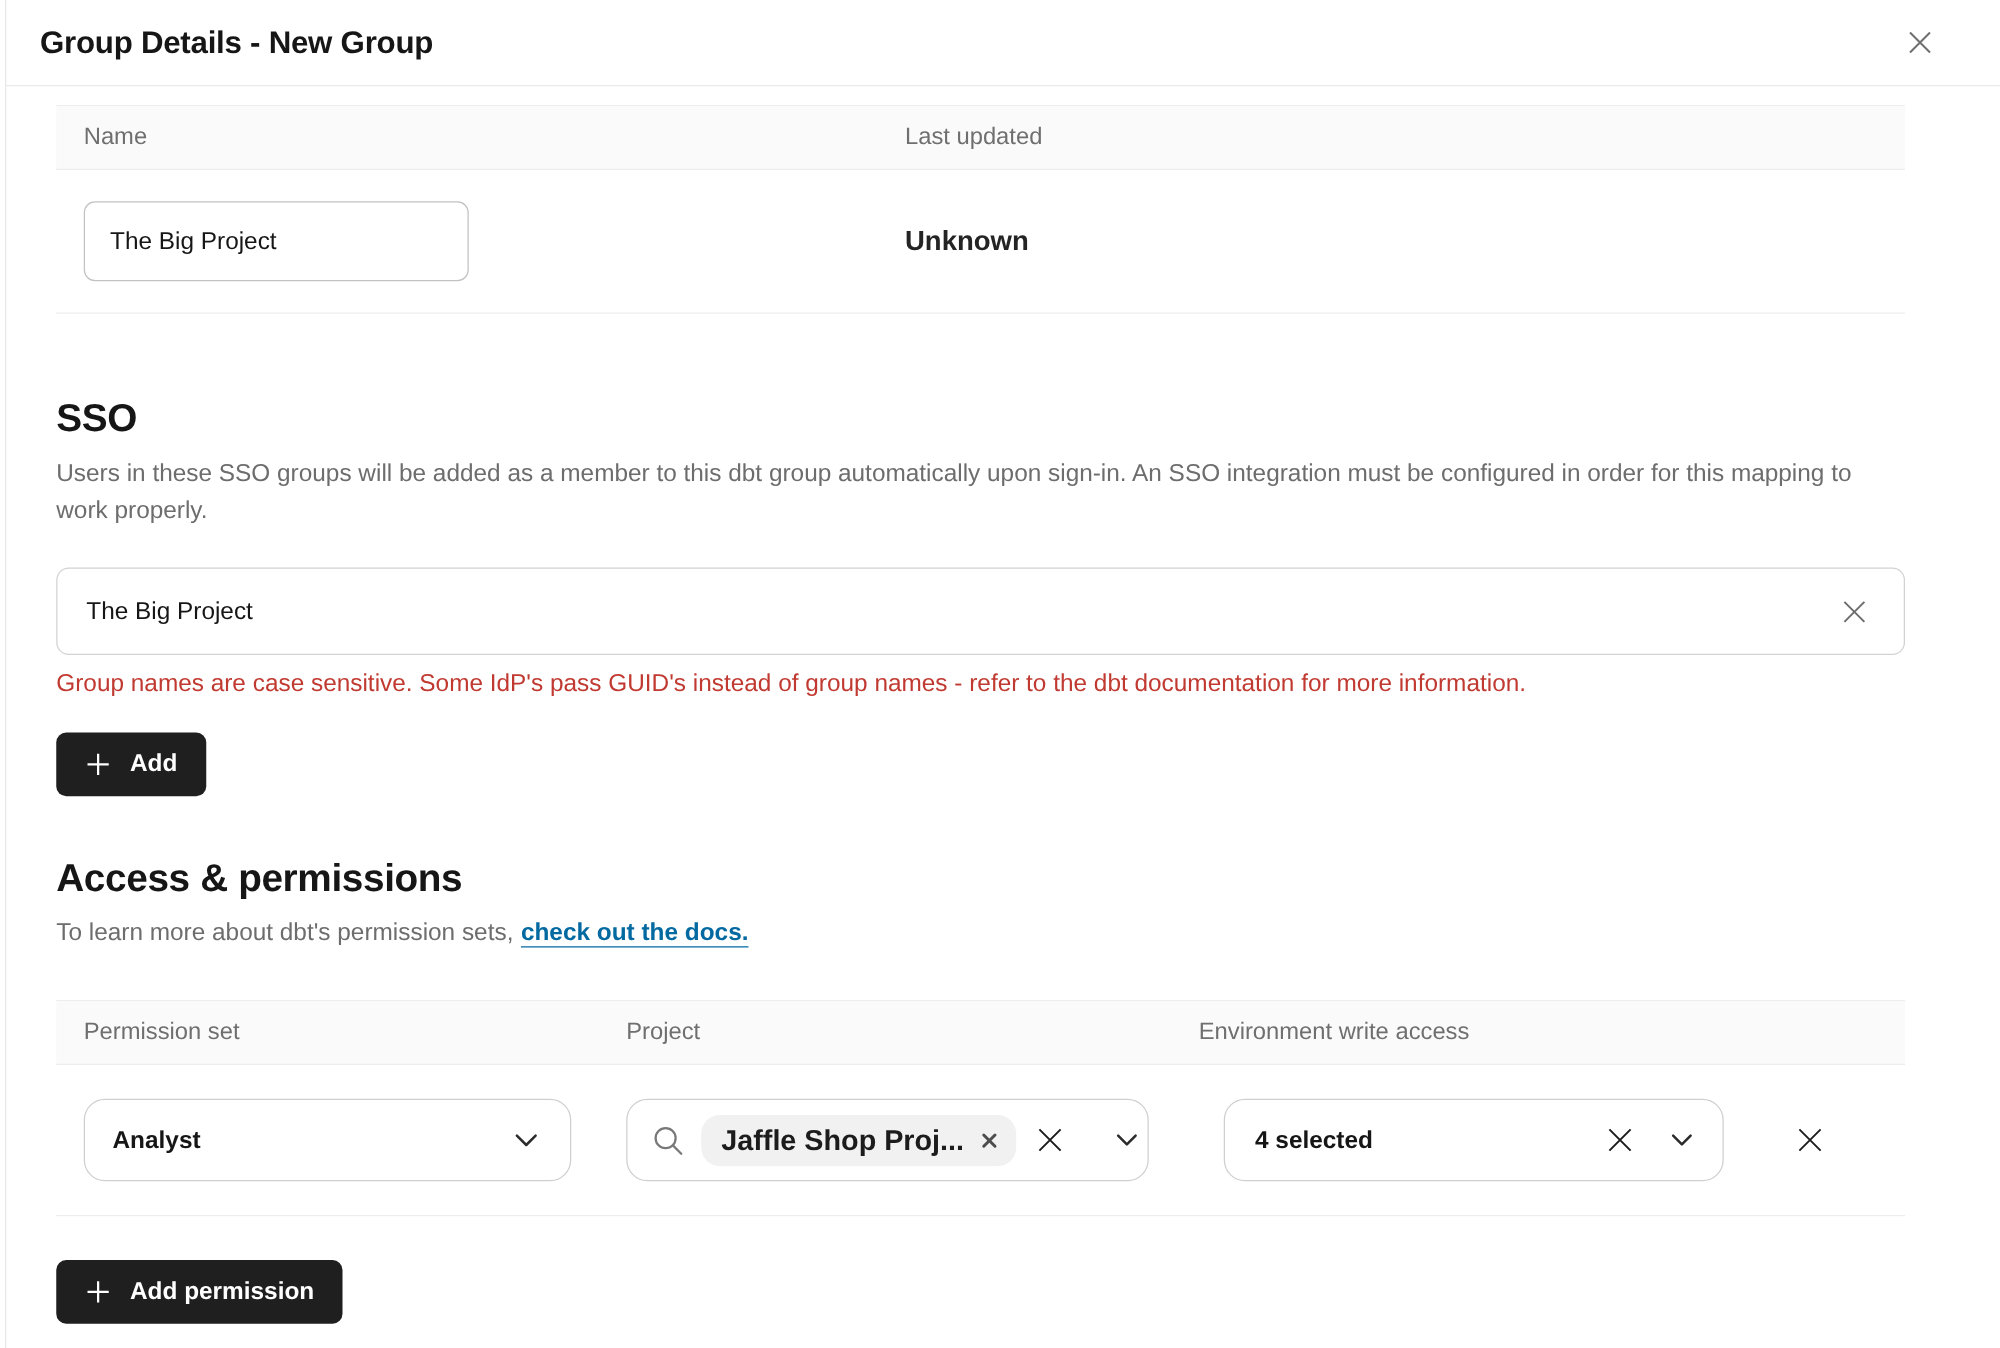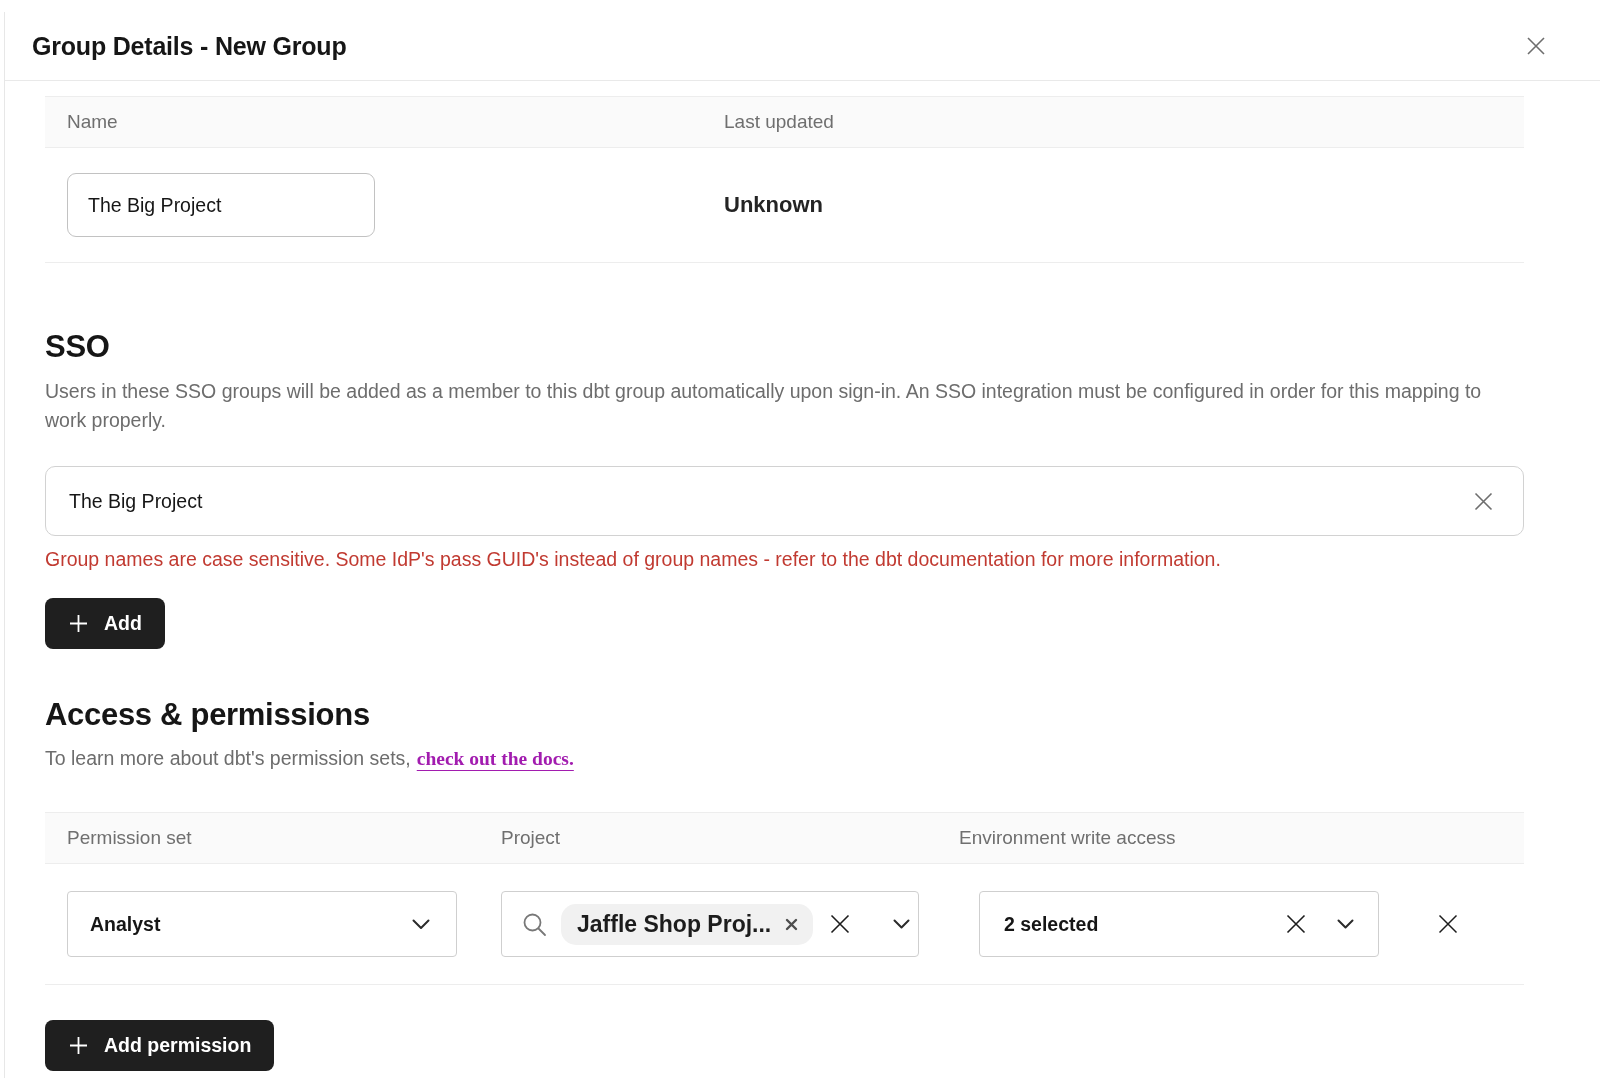--- a/index.html
+++ b/index.html
@@ -3,21 +3,21 @@
 <meta charset="utf-8">
 <style>
   * { margin:0; padding:0; box-sizing:border-box; }
   html,body { background:#ffffff; width:1600px; }
   body { font-family:"Liberation Sans", sans-serif; color:#161616; }
 
   .panel { margin-left:4px; border-left:1px solid #e7e7e7; min-height:1078px; background:#fff; }
 
   
   .modal-header { height:69px; display:flex; align-items:center; justify-content:space-between;
-                  padding:0 50px 0 27px; border-bottom:1px solid #e9e9e9;margin-top:12px; }
+                  padding:0 50px 0 27px; border-bottom:1px solid #e9e9e9; }
   .modal-title { font-size:25px; font-weight:600; letter-spacing:-0.2px; color:#161616; }
   .icon-btn { background:none; border:none; cursor:pointer; display:flex; align-items:center; justify-content:center; padding:0; }
 
   .content { padding:0 76px 40px 40px; }
 
   
   .tbl { border-top:1px solid #ededed; border-bottom:1px solid #ededed; }
   .tbl-head { display:flex; background:#fafafa; border-bottom:1px solid #ededed; }
   .tbl-head .th { font-size:19px; color:#6f6f6f; padding:14px 22px; }
   .tbl-row { display:flex; }
@@ -41,32 +41,32 @@
   .sso-input { flex:1; border:none; outline:none; font-family:inherit; font-size:19.5px; font-weight:500; color:#161616; background:transparent; }
   .error-text { margin-top:12px; font-size:19.5px; color:#c13a31; }
 
   .dark-btn { margin-top:27px; display:inline-flex; align-items:center; gap:15px; background:#1f1f1f; color:#fff;
               border:none; border-radius:8px; height:51px; padding:0 23px; font-family:inherit;
               font-size:19.5px; font-weight:600; cursor:pointer; }
 
   
   .access-h { margin:48px 0 14px; }
   .docs-line { font-size:19.5px; color:#6d6d6d; }
-  .docs-link { color:#a21caf; font-weight:600; text-decoration:underline; text-underline-offset:5px; margin-left:6px; cursor:pointer;font-family:Liberation Serif, serif; }
+  .docs-link { color:#0369a1; font-weight:600; text-decoration:underline; text-underline-offset:5px; margin-left:6px; cursor:pointer; }
 
   .perm-tbl { margin-top:42px; }
   .pt-col1 { width:434px; }
   .pt-col2 { width:458px; }
   .pt-col3 { flex:1; }
   .pt-row { padding:27px 0; }
   .pt-cell1 { width:434px; padding-left:22px; }
   .pt-cell2 { width:458px; padding-left:22px; }
   .pt-cell3 { flex:1; padding-left:42px; display:flex; align-items:center; }
 
-  .selectbox { height:66px; border:1px solid #cfcfcf; border-radius:4px; background:#fff;
+  .selectbox { height:66px; border:1px solid #cfcfcf; border-radius:17px; background:#fff;
                display:flex; align-items:center; cursor:pointer; }
   .sel-analyst { width:390px; justify-content:space-between; padding:0 26px 0 22px; }
   .sel-label { font-size:19.5px; font-weight:600; color:#161616; }
 
   .sel-project { width:418px; padding:0 24px 0 19px; gap:13px; }
   .chip { background:#f1f1f1; border-radius:15px; height:41px; display:flex; align-items:center; gap:14px; padding:0 15px 0 16px; }
   .chip-label { font-size:23px; font-weight:600; color:#1c1c1c; white-space:nowrap; }
   .sel-project .clear-x { margin-left:auto; }
   .sel-project .chev { margin-left:26px; }
 
@@ -186,21 +186,21 @@
             <span class="chev" style="display:flex;">
               <svg width="17" height="10" viewBox="0 0 17 10">
                   <path d="M1.5 1.5 L8.5 8.5 L15.5 1.5" stroke="#2b2b2b" stroke-width="2" fill="none" stroke-linecap="round" stroke-linejoin="round"></path>
                 </svg>
             </span>
           </div>
         </div>
 
         <div class="pt-cell3">
           <div class="selectbox sel-env">
-            <span class="sel-label">2 selected</span>
+            <span class="sel-label">4 selected</span>
             <span class="right-grp">
               <button class="icon-btn" aria-label="Clear environments">
                 <span style="display:flex;">
                   <svg width="28" height="28" viewBox="0 0 28 28">
                       <path d="M5.5 5.5 L22.5 22.5 M22.5 5.5 L5.5 22.5" stroke="#1c1c1c" stroke-width="1.6" fill="none"></path>
                     </svg>
                 </span>
               </button>
               <span style="display:flex;">
                 <svg width="17" height="10" viewBox="0 0 17 10">

